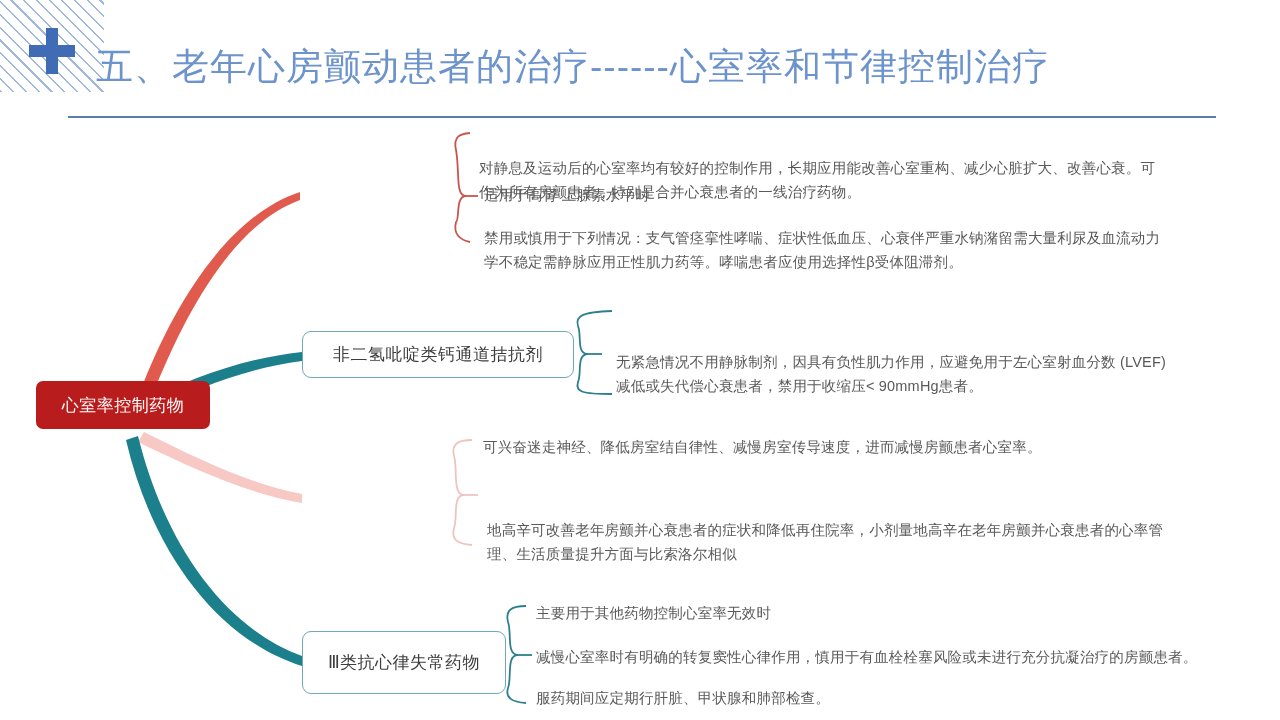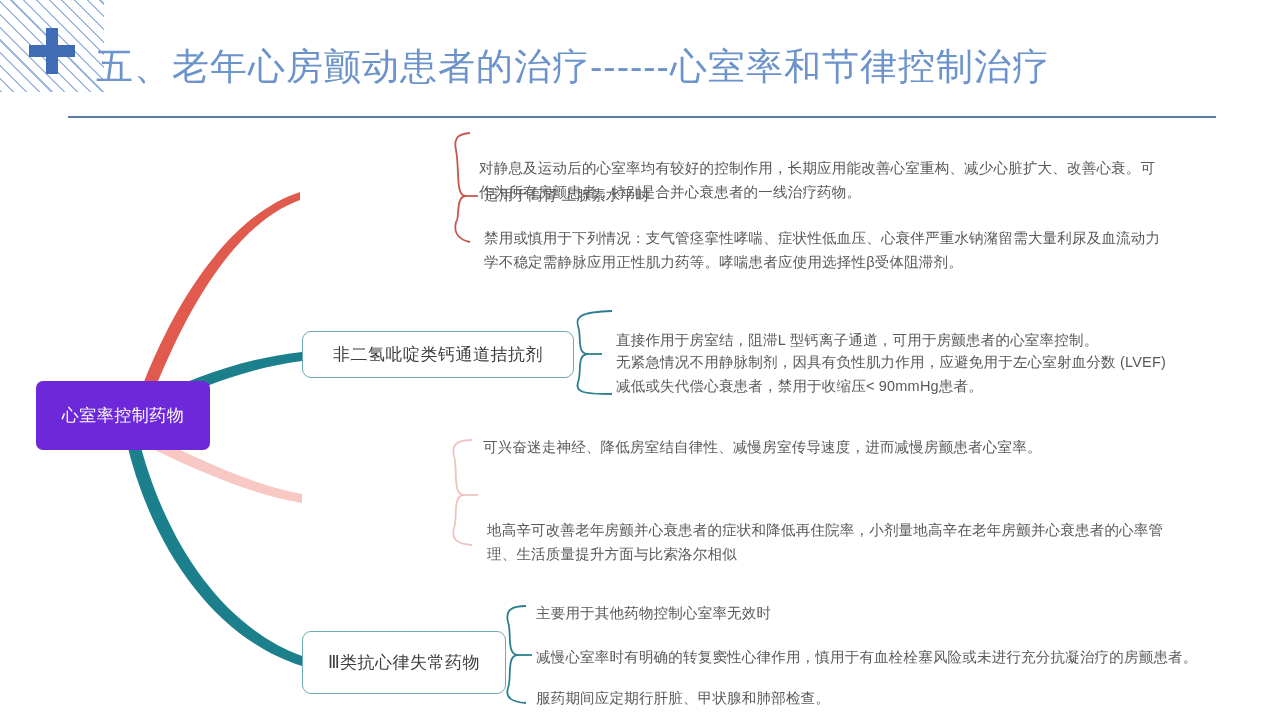--- a/index.html
+++ b/index.html
@@ -75,22 +75,22 @@
     height: 720px;
     pointer-events: none;
   }
 
   
   .root-node {
     position: absolute;
     left: 36px;
     top: 381px;
     width: 174px;
-    height: 69px;
-    background: #6d28d9;
+    height: 48px;
+    background: #b91c1c;
     border-radius: 7px;
     color: #ffffff;
     font-size: 17px;
     display: flex;
     align-items: center;
     justify-content: center;
     letter-spacing: 0.5px;
   }
 
   .branch-node {
@@ -212,21 +212,20 @@
 
 
   <div class="branch-node teal" id="node-class3">
     <span>Ⅲ类抗心律失常药物</span>
   </div>
 
   <div class="detail" id="d1a">对静息及运动后的心室率均有较好的控制作用，长期应用能改善心室重构、减少心脏扩大、改善心衰。可作为所有房颤患者，特别是合并心衰患者的一线治疗药物。</div>
   <div class="detail" id="d1b">适用于高肾 上腺素水平时</div>
   <div class="detail" id="d1c">禁用或慎用于下列情况：支气管痉挛性哮喘、症状性低血压、心衰伴严重水钠潴留需大量利尿及血流动力学不稳定需静脉应用正性肌力药等。哮喘患者应使用选择性β受体阻滞剂。</div>
 
-  <div class="detail" id="d2a">直接作用于房室结，阻滞L 型钙离子通道，可用于房颤患者的心室率控制。</div>
   <div class="detail" id="d2b">无紧急情况不用静脉制剂，因具有负性肌力作用，应避免用于左心室射血分数 (LVEF) 减低或失代偿心衰患者，禁用于收缩压&lt; 90mmHg患者。</div>
 
   <div class="detail" id="d3a">可兴奋迷走神经、降低房室结自律性、减慢房室传导速度，进而减慢房颤患者心室率。</div>
   <div class="detail" id="d3c">地高辛可改善老年房颤并心衰患者的症状和降低再住院率，小剂量地高辛在老年房颤并心衰患者的心率管理、生活质量提升方面与比索洛尔相似</div>
 
   <div class="detail" id="d4a">主要用于其他药物控制心室率无效时</div>
   <div class="detail" id="d4b">减慢心室率时有明确的转复窦性心律作用，慎用于有血栓栓塞风险或未进行充分抗凝治疗的房颤患者。</div>
   <div class="detail" id="d4c">服药期间应定期行肝脏、甲状腺和肺部检查。</div>
 
 </div>

